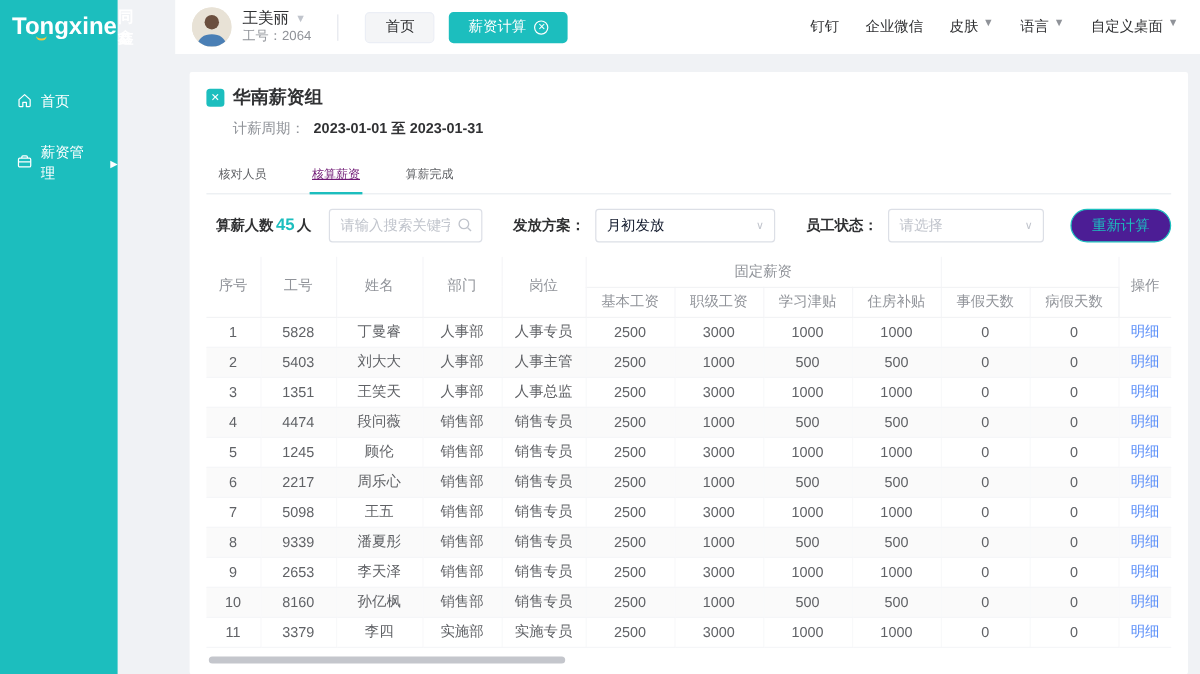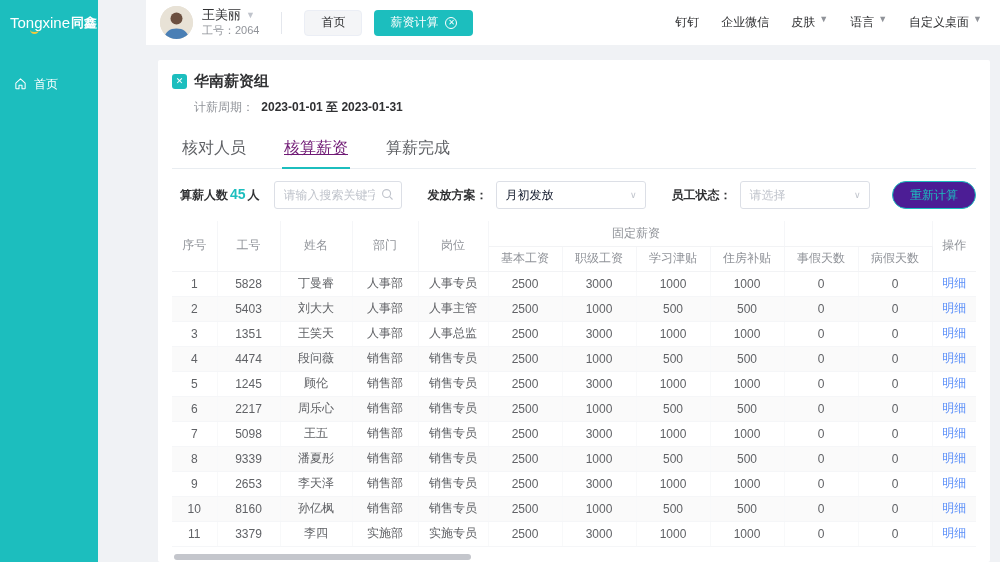--- a/index.html
+++ b/index.html
@@ -5,21 +5,21 @@
   * { margin:0; padding:0; box-sizing:border-box; }
   html,body { width:1000px; height:562px; overflow:hidden; }
   body {
     font-family:"Liberation Sans","DejaVu Sans",sans-serif;
     font-size:12px; color:#606266; background:#F0F2F5;
     display:flex;
   }
   
   .sidebar { width:98px; height:562px; background:#1CBEBE; flex:0 0 98px; color:#fff; }
   .logo { height:45px; display:flex; align-items:center; padding-left:10px; position:relative; }
-  .logo-en { font-size:15px; font-weight:normal; letter-spacing:0; }
+  .logo-en { font-size:20px; font-weight:bold; letter-spacing:0; }
   .logo-cn { font-size:13px; font-weight:bold; margin-left:1px; }
   .logo-smile { position:absolute; left:30px; bottom:11px; width:9px; height:5px;
     border-bottom:2px solid #F5C83B; border-radius:0 0 8px 8px; }
   .menu { padding-top:22px; }
   .menu-item { display:flex; align-items:center; gap:7px; padding:9px 0 9px 14px;
     font-size:12px; color:#fff; cursor:pointer; margin-bottom:8px; }
   .menu-item svg { flex:0 0 auto; }
   .menu-caret { margin-left:4px; font-size:8px; }
   
   .main-col { flex:1; display:flex; flex-direction:column; height:562px;padding-left:48px; }
@@ -46,21 +46,21 @@
   .card { background:#fff; flex:1; border-radius:2px; padding:12px 14px 0 14px;
     display:flex; flex-direction:column; overflow:hidden; }
   .title-row { display:flex; align-items:center; gap:7px; }
   .title-icon { width:15px; height:15px; border-radius:3px; background:#1CBEBE; color:#fff;
     display:inline-flex; align-items:center; justify-content:center; font-size:9px; line-height:1; }
   .page-title { font-size:15px; font-weight:bold; color:#303133; }
   .period { margin:8px 0 0 22px; font-size:12px; }
   .period .lbl { color:#909399; }
   .period .val { color:#303133; font-weight:bold; margin-left:4px; }
   .tabs { display:flex; gap:34px; margin-top:14px; border-bottom:1px solid #E9EDF1; padding-left:8px; }
-  .tab { padding:8px 2px 9px; font-size:16px; color:#606266; cursor:pointer; position:relative; }
+  .tab { padding:8px 2px 9px; font-size:10px; color:#606266; cursor:pointer; position:relative; }
   .tab.active { color:#701a75;text-decoration:underline; }
   .tab.active::after { content:""; position:absolute; left:0; right:0; bottom:-1px; height:2px; background:#1CBEBE; }
   
   .filters { display:flex; align-items:center; margin-top:12px; padding-left:8px; }
   .count { font-size:12px; color:#303133; font-weight:bold; white-space:nowrap; }
   .count .num { color:#1CBEBE; font-size:14px; margin:0 2px; }
   .search-wrap { position:relative; margin-left:14px; }
   .search-input { width:128px; height:28px; border:1px solid #DCDFE6; border-radius:3px;
     padding:0 26px 0 9px; font-size:12px; color:#606266; outline:none;
     font-family:"Liberation Sans","DejaVu Sans",sans-serif; }
@@ -104,20 +104,30 @@
     <span class="logo-smile"></span>
   </div>
   <nav class="menu">
     <div class="menu-item">
       <span>
         <svg width="13" height="13" viewBox="0 0 14 14">
             <path d="M2 6.5 7 2l5 4.5V12a.7.7 0 0 1-.7.7H8.6V9H5.4v3.7H2.7A.7.7 0 0 1 2 12Z" fill="none" stroke="#fff" stroke-width="1.1" stroke-linejoin="round"></path>
           </svg>
       </span>
       <span>首页</span>
+    </div>
+    <div class="menu-item">
+      <span>
+        <svg width="13" height="13" viewBox="0 0 14 14">
+            <rect x="1.5" y="4" width="11" height="8" rx="1.2" fill="none" stroke="#fff" stroke-width="1.1"></rect>
+            <path d="M4.5 4V3a1 1 0 0 1 1-1h3a1 1 0 0 1 1 1v1M1.5 7.5h11" fill="none" stroke="#fff" stroke-width="1.1"></path>
+          </svg>
+      </span>
+      <span>薪资管理</span>
+      <span class="menu-caret">▶</span>
     </div>
   </nav>
 </aside>
 
 <div class="main-col">
 
   <header class="topbar">
     <div class="avatar">
       <svg width="33" height="33" viewBox="0 0 33 33">
           <rect width="33" height="33" fill="#E8E2D6"></rect>

